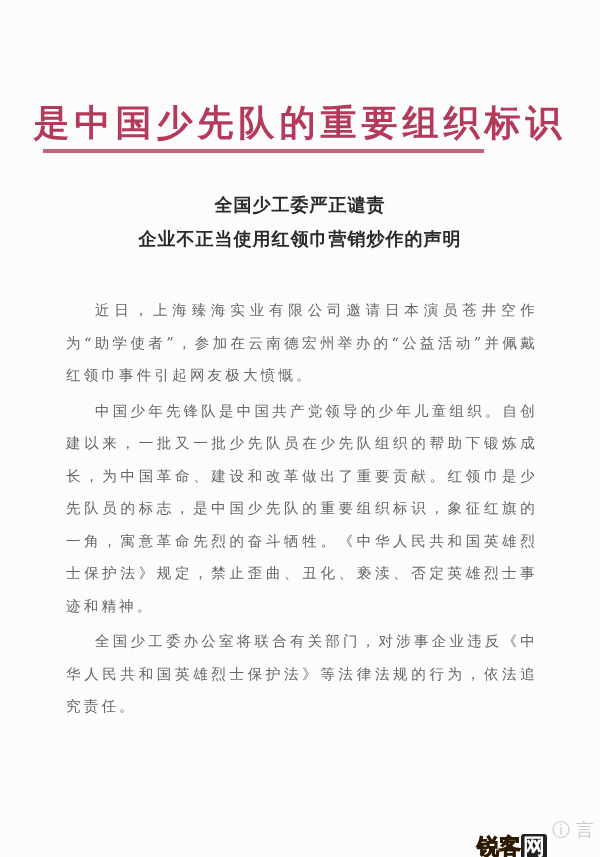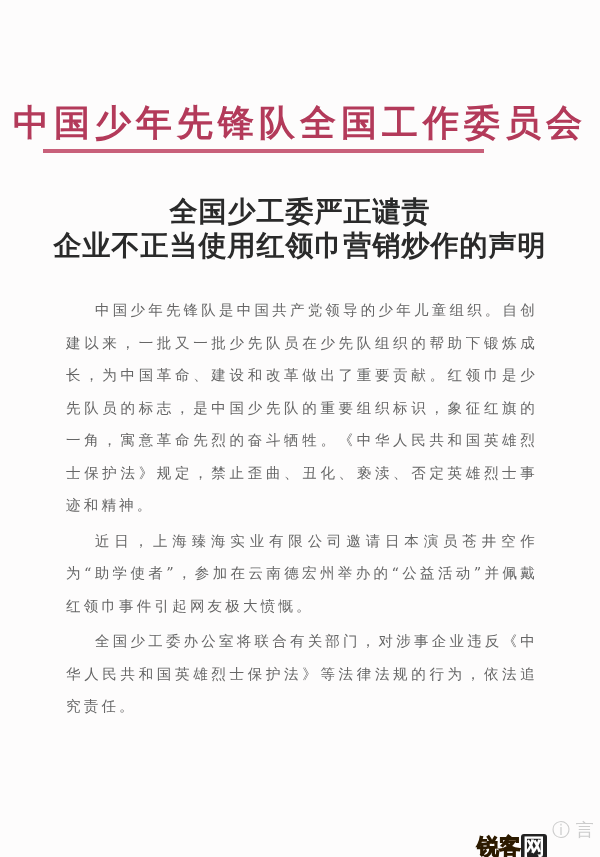--- a/index.html
+++ b/index.html
@@ -13,21 +13,21 @@
     color:#b33a5a; font-size:36px; letter-spacing:5px; font-weight:bold;
     line-height:48px;
   }
   .rule {
     position:absolute; left:43px; top:149px; width:440px; height:4px;
     background:#c8607a;
   }
   .rule-full { width:441px; }
   .title {
     position:absolute; left:0; width:600px; text-align:center;
-    color:#2a2a2a; font-weight:bold; font-size:28px; letter-spacing:1px;
+    color:#2a2a2a; font-weight:bold; font-size:18px; letter-spacing:1px;
   }
   .title1 { top:193px; }
   .title2 { top:227px; }
   .body {
     position:absolute; left:66px; top:294px; width:472px;
     color:#666; font-size:14.5px; line-height:32.5px; letter-spacing:3.2px;
     text-align:justify;
   }
   .body p { margin:0 0 3px 0; text-indent:2em; }
   .watermark {
@@ -38,29 +38,29 @@
   .wm-b { color:#fff; background:#222; padding:0 2px; border-radius:3px; }
   .ghost {
     position:absolute; left:552px; top:818px; color:#ccc; font-size:18px;
     font-family:"DejaVu Sans", sans-serif;
   }
 </style>
 </head>
 <body>
 
 <div>
-  <div class="letterhead">中国少年先锋队全国工作委员会</div>
+  <div class="letterhead">是中国少先队的重要组织标识</div>
   <div class="rule rule-full" style="left:43px;width:441px;"></div>
 
   <div class="title title1">全国少工委严正谴责</div>
   <div class="title title2">企业不正当使用红领巾营销炒作的声明</div>
 
   <div class="body">
+    <p>近日，上海臻海实业有限公司邀请日本演员苍井空作为“助学使者”，参加在云南德宏州举办的“公益活动”并佩戴红领巾事件引起网友极大愤慨。</p>
     <p>中国少年先锋队是中国共产党领导的少年儿童组织。自创建以来，一批又一批少先队员在少先队组织的帮助下锻炼成长，为中国革命、建设和改革做出了重要贡献。红领巾是少先队员的标志，是中国少先队的重要组织标识，象征红旗的一角，寓意革命先烈的奋斗牺牲。《中华人民共和国英雄烈士保护法》规定，禁止歪曲、丑化、亵渎、否定英雄烈士事迹和精神。</p>
-    <p>近日，上海臻海实业有限公司邀请日本演员苍井空作为“助学使者”，参加在云南德宏州举办的“公益活动”并佩戴红领巾事件引起网友极大愤慨。</p>
     <p>全国少工委办公室将联合有关部门，对涉事企业违反《中华人民共和国英雄烈士保护法》等法律法规的行为，依法追究责任。</p>
   </div>
 
   <div class="watermark">
     <span class="wm-a">锐客</span><span class="wm-b">网</span>
   </div>
   <div class="ghost">ⓘ 言</div>
 </div>
 
 </body></html>

